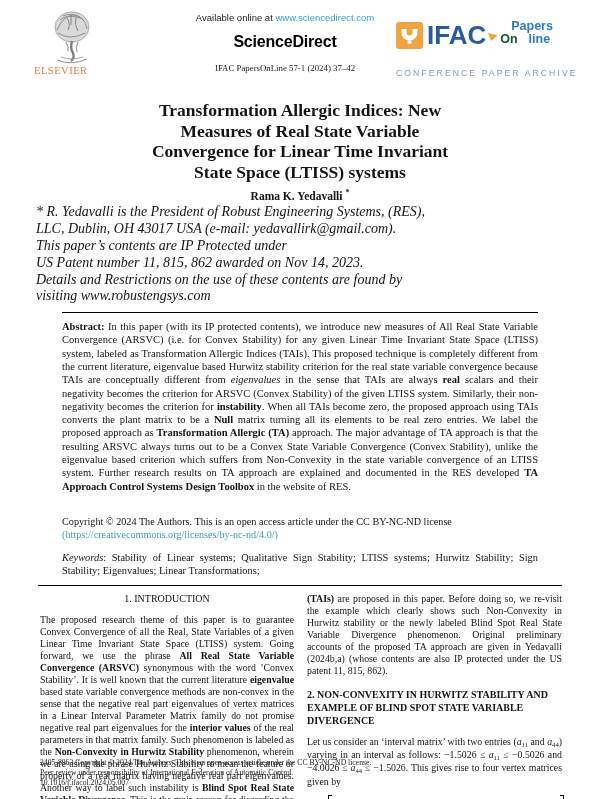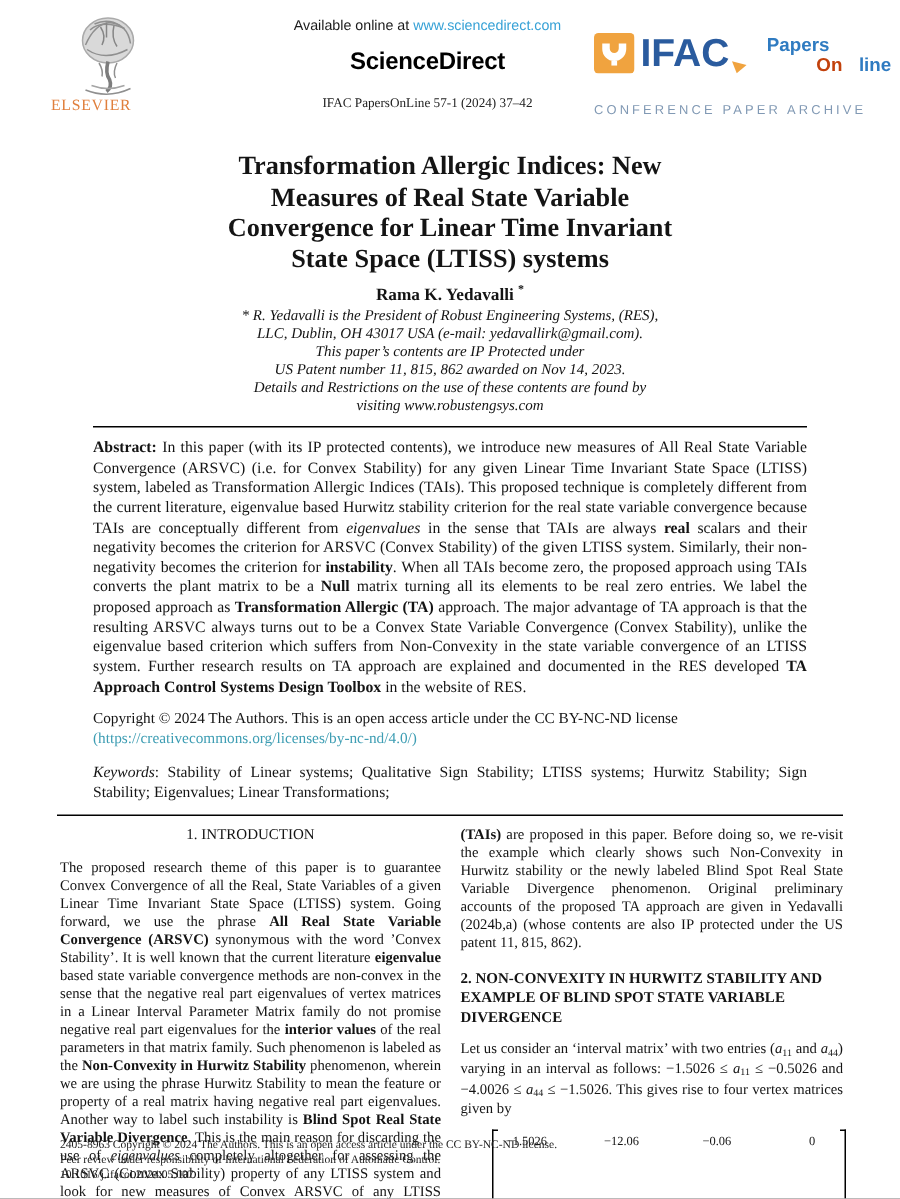--- a/index.html
+++ b/index.html
@@ -18,40 +18,40 @@
     font-family:"Liberation Serif",serif; margin-top:1px;
   }
   .header-center { position:absolute; left:140px; width:290px; top:12px; text-align:center;
     font-family:"Liberation Sans","DejaVu Sans",sans-serif; }
   .avail-line { font-size:9.5px; color:#1a1a1a; }
   .avail-line .url { color:#36a1d6; }
   .sd-logo { font-size:16px; font-weight:bold; letter-spacing:-0.2px; margin-top:10px; color:#000; }
   .journal-line { font-family:"Liberation Serif",serif; font-size:8.8px; margin-top:12px; color:#222; }
   .ifac { position:absolute; right:26px; top:22px; width:178px;
     font-family:"Liberation Sans","DejaVu Sans",sans-serif; }
-  .ifac-top { display:flex; align-items:flex-end; }
+  .ifac-top { display:flex; align-items:flex-start; }
   .ifac-mark { width:27px; height:27px; flex:0 0 27px; }
   .ifac-acronym { font-size:26px; font-weight:bold; color:#2a5b9e; letter-spacing:0px; line-height:27px; margin-left:4px; }
   .ifac-tri { width:0; height:0; border-left:5px solid transparent; border-right:5px solid transparent;
     border-top:7px solid #f0a33f; margin:12px 3px 0 1px; transform:rotate(14deg); }
   .ifac-po { line-height:12.5px; font-weight:bold; font-size:12.5px; margin-top:-2px; }
-  .po-blue { color:#2f7bc1;margin-left:11px; } .po-orange { color:#c2410c;margin-left:44px; }
+  .po-blue { color:#2f7bc1;margin-left:11px; } .po-orange { color:#14532d; }
   .ifac-tagline { font-size:8.6px; color:#8199b4; letter-spacing:2.1px; margin-top:19px; white-space:nowrap; }
   
   .title { text-align:center; font-size:17.5px; font-weight:bold; line-height:1.18;
     white-space:pre-line; margin-top:8px; }
   .author { text-align:center; font-size:11.5px; font-weight:bold; margin-top:5px; }
   .author sup { font-size:8px; }
-  .affiliation { text-align:center; font-size:10px; font-style:italic; line-height:1.2;
-    white-space:pre-line; margin-top:3px; }
+  .affiliation { font-size:14px; font-style:italic; line-height:1.2;
+    white-space:pre-line; margin-top:3px;padding-left:36px; }
   
   .rule1 { border-top:1.2px solid #000; width:476px; margin:7px auto 0; }
   .abs-wrap { width:476px; margin:7px auto 0; }
   .abstract { font-size:10.5px; line-height:1.265; text-align:justify; }
-  .copyright { font-size:10.2px; line-height:1.27; margin-top:9px; }
+  .copyright { font-size:10.2px; line-height:1.27; margin-top:23px; }
   .cc-link { color:#3d9db3; }
   .keywords { font-size:10.4px; line-height:1.27; margin-top:9px; text-align:justify; }
   .kw-label { font-style:italic; }
   .rule2 { border-top:1.6px solid #000; width:524px; margin:8px auto 0; }
   
   .columns { display:flex; gap:13px; padding:7px 38px 0 40px; font-size:9.8px; line-height:1.225; }
   .col { width:255px; text-align:justify; }
   .sec-heading { text-align:center; font-size:10px; margin-bottom:9px; white-space:pre-line; }
   .sec-heading2 { text-align:left; font-size:10px; margin:11px 0 9px; white-space:pre-line; line-height:1.3;font-weight:bold; }
   .seg-b { font-weight:bold; }

